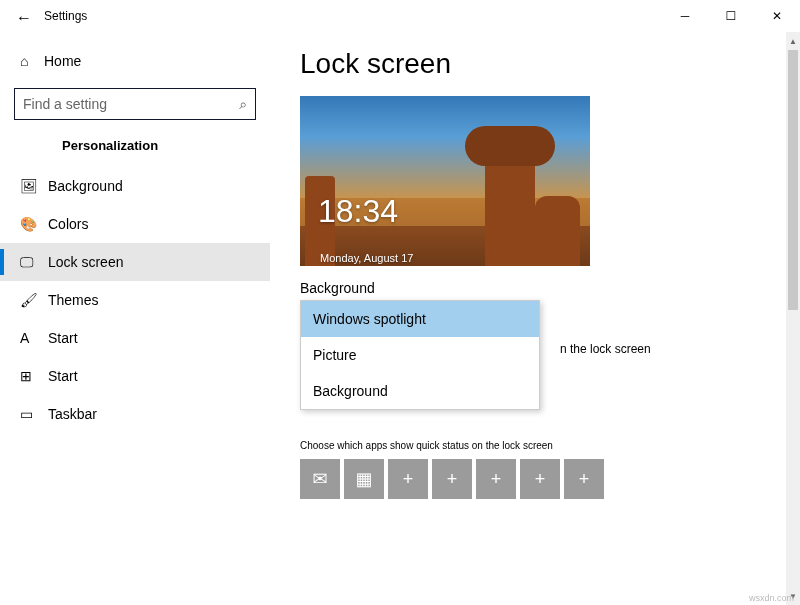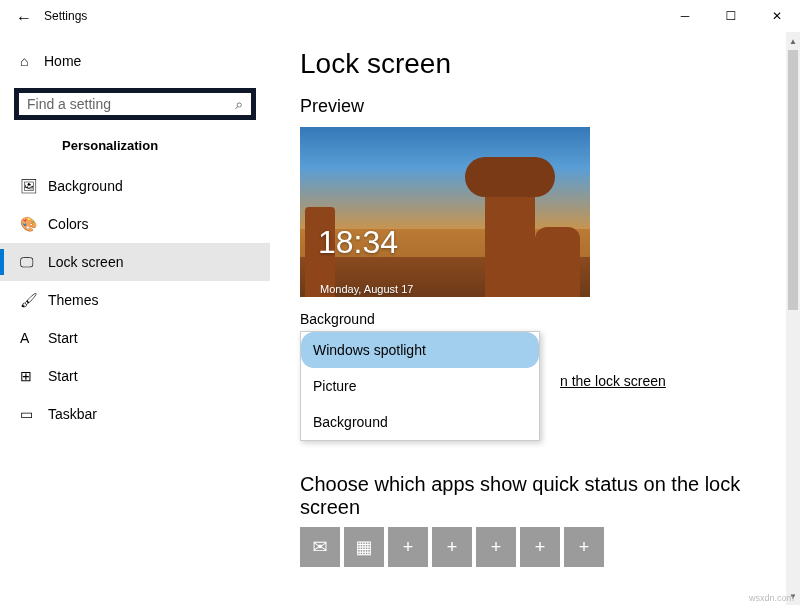--- a/index.html
+++ b/index.html
@@ -6,21 +6,21 @@
     body { width: 800px; height: 605px; overflow: hidden; background: #fff; color: #000; }
     .titlebar { height: 32px; display: flex; align-items: center; padding-left: 8px; }
     .titlebar .back { width: 32px; height: 32px; display: flex; align-items: center; justify-content: center; font-size: 16px; }
     .titlebar .title { font-size: 12px; margin-left: 4px; }
     .titlebar .spacer { flex: 1; }
     .winbtn { width: 46px; height: 32px; display: flex; align-items: center; justify-content: center; font-size: 12px; }
     .container { display: flex; height: calc(605px - 32px); }
     .sidebar { width: 270px; padding: 10px 0 0 0; }
     .home { display: flex; align-items: center; height: 38px; padding-left: 20px; font-size: 14px; }
     .home .icon { width: 24px; display: flex; }
-    .searchbox { margin: 8px 14px 12px 14px; height: 32px; border: 5px solid #0f172a; display: flex; align-items: center; padding: 0 8px; color: #666; font-size: 14px; }
+    .searchbox { margin: 8px 14px 12px 14px; height: 32px; border: 1px solid #0f172a; display: flex; align-items: center; padding: 0 8px; color: #666; font-size: 14px; }
     .searchbox span:first-child { flex: 1; }
     .cat { padding: 6px 14px 14px 14px; font-size: 13px; font-weight: 600; margin-left: 48px; }
     .navitem { display: flex; align-items: center; height: 38px; padding-left: 20px; font-size: 14px; position: relative; }
     .navitem.active { background: #e6e6e6; }
     .navitem.active::before { content: ""; position: absolute; left: 0; top: 6px; bottom: 6px; width: 4px; background: #0078d4; }
     .navitem .icon { width: 28px; display: flex; font-size: 14px; }
     .content { flex: 1; padding: 16px 30px 0 30px; position: relative; overflow: hidden; }
     .content h1 { font-size: 28px; font-weight: 400; margin-bottom: 16px; }
     .section-label { font-size: 18px; font-weight: 400; margin-bottom: 10px; }
     .preview { width: 290px; height: 170px; position: relative; overflow: hidden; background: linear-gradient(to bottom, #b07b3a 0%, #c88a3e 40%, #a05e24 100%); margin-bottom: 14px; }
@@ -29,26 +29,26 @@
     .rock.r1 { bottom: 0; left: 5px; width: 30px; height: 90px; border-radius: 4px 4px 0 0; }
     .rock.r2 { bottom: 0; right: 55px; width: 50px; height: 130px; border-radius: 30px 30px 0 0; background: #8f451a; }
     .rock.r2::before { content: ""; position: absolute; top: -10px; left: -20px; width: 90px; height: 40px; background: #7a3a15; border-radius: 20px; }
     .rock.r3 { bottom: 0; right: 10px; width: 45px; height: 70px; border-radius: 12px 12px 0 0; }
     .ground { position: absolute; bottom: 0; left: 0; right: 0; height: 40px; background: linear-gradient(to bottom, #8a4a1f, #6d3a18); }
     .clock { position: absolute; left: 18px; bottom: 36px; color: #fff; font-size: 32px; font-weight: 300; text-shadow: 0 1px 3px rgba(0,0,0,0.4); }
     .date { position: absolute; left: 20px; bottom: 2px; color: #fff; font-size: 11px; text-shadow: 0 1px 2px rgba(0,0,0,0.4); }
     .bg-label { font-size: 14px; margin-bottom: 4px; }
     .dropdown { width: 240px; border: 1px solid #ccc; box-shadow: 2px 2px 6px rgba(0,0,0,0.2); background: #fff; position: relative; z-index: 10; }
     .dropdown .opt { padding: 10px 12px; font-size: 14px; }
-    .dropdown .opt.sel { background: #a3cfef; border-radius: 13px; }
-    .under-text { font-size: 14px; margin-top: -68px; margin-left: 260px; width: 180px; text-decoration: underline; }
+    .dropdown .opt.sel { background: #a3cfef; }
+    .under-text { font-size: 12px; margin-top: -68px; margin-left: 260px; width: 180px; }
     .after-dd { margin-top: 10px; }
     .tile-row { display: flex; gap: 4px; margin-top: 8px; }
     .tile { width: 40px; height: 40px; background: #9b9b9b; display: flex; align-items: center; justify-content: center; color: #fff; font-size: 18px; }
-    .label2 { font-size: 20px; margin-top: 34px; margin-bottom: 8px; }
+    .label2 { font-size: 10px; margin-top: 34px; margin-bottom: 8px; }
     .scrollbar { position: absolute; right: 0; top: 0; width: 14px; height: 100%; background: #f0f0f0; }
     .scrollbar .thumb { position: absolute; top: 18px; left: 2px; width: 10px; height: 260px; background: #c8c8c8; }
     .scrollbar .arr { position: absolute; left: 0; width: 14px; height: 14px; display: flex; align-items: center; justify-content: center; font-size: 8px; color: #666; }
     .scrollbar .arr.up { top: 2px; }
     .scrollbar .arr.down { bottom: 2px; }
     .watermark { position: absolute; right: 6px; bottom: 2px; font-size: 9px; color: #bbb; }
   </style>
 </head>
 <body>
 
@@ -98,21 +98,20 @@
       <span>Start</span>
     </div>
     <div class="navitem">
       <span class="icon">▭</span>
       <span>Taskbar</span>
     </div>
   </div>
 
   <div class="content">
     <h1>Lock screen</h1>
-    <div class="section-label">Preview</div>
 
     <div class="preview">
       <div class="sky"></div>
       <div class="ground"></div>
       <div class="rock r1"></div>
       <div class="rock r2"></div>
       <div class="rock r3"></div>
       <div class="clock">18:34</div>
       <div class="date">Monday, August 17</div>
     </div>

